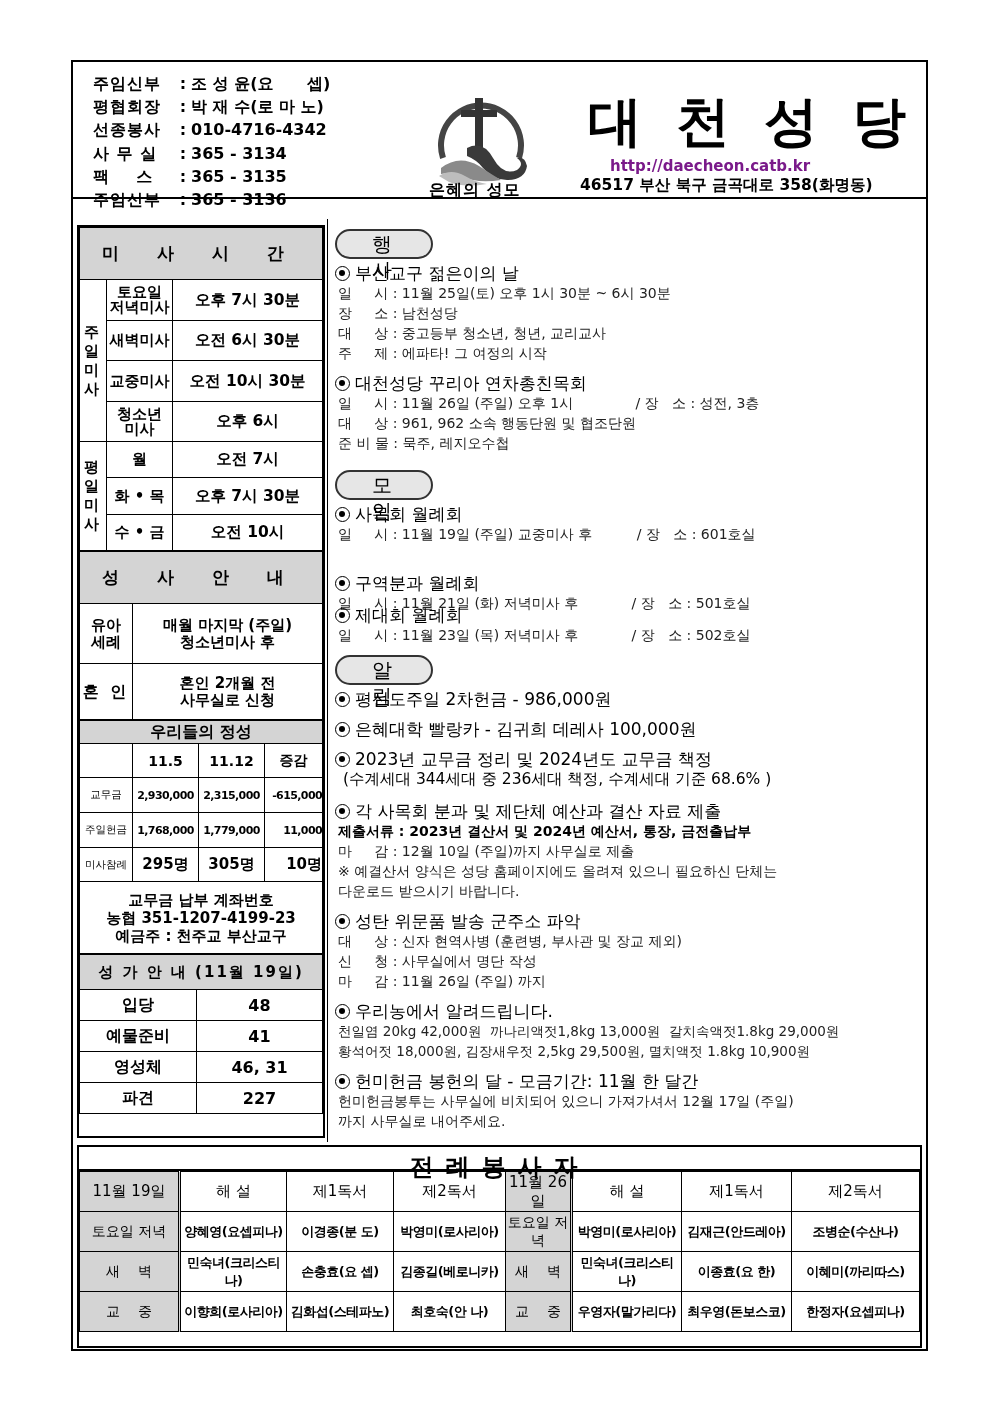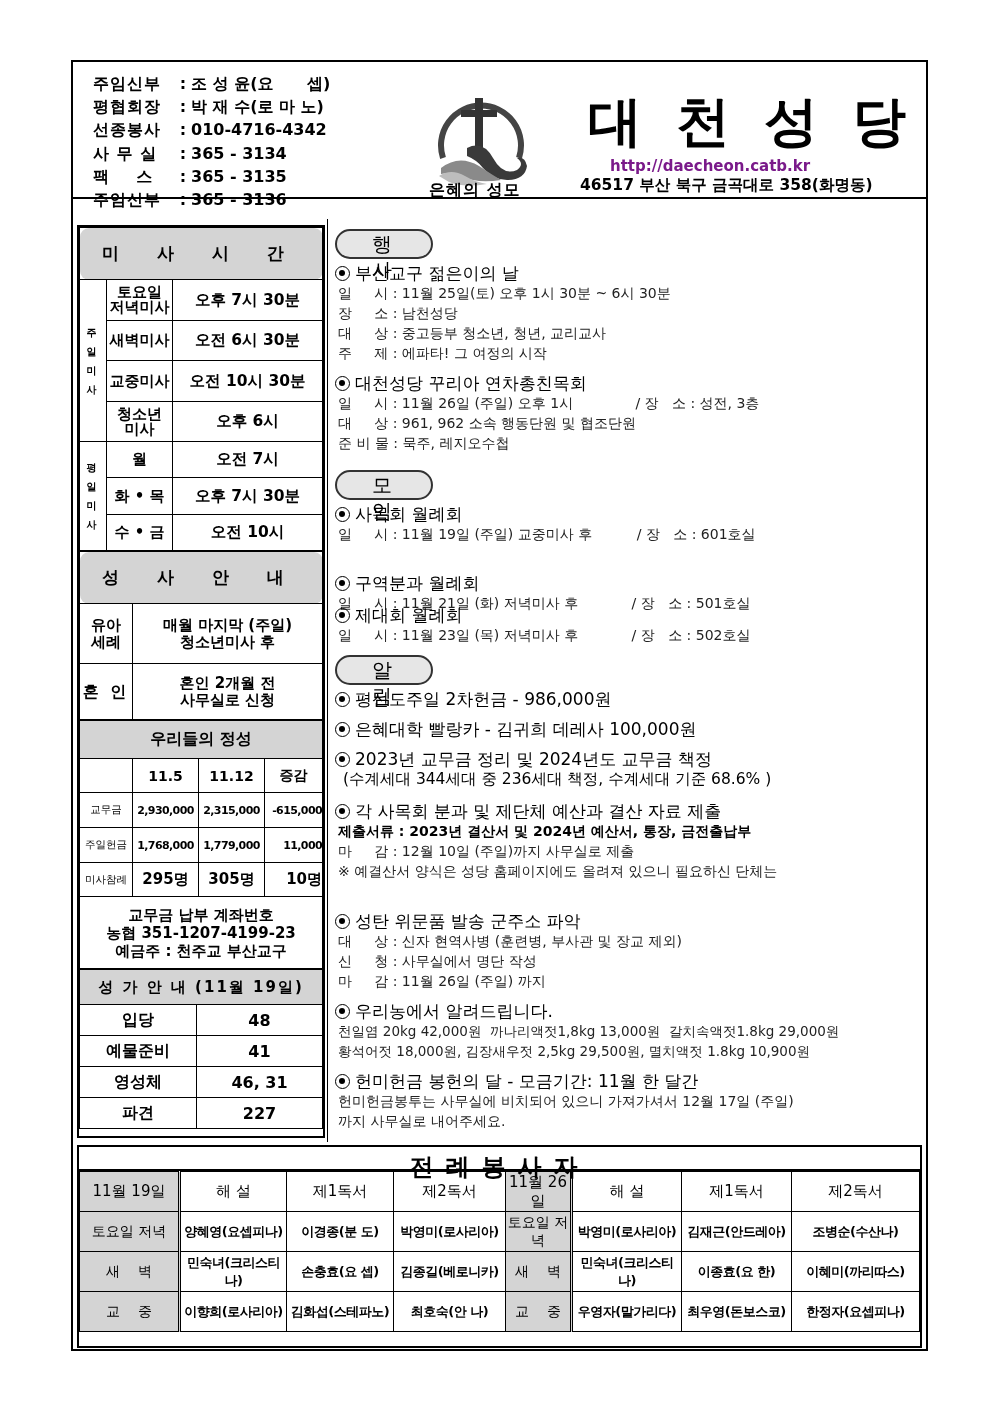--- a/index.html
+++ b/index.html
@@ -20,24 +20,24 @@
   .church-url { position: absolute; left: 537px; top: 95px; font-size: 15px; font-weight: bold; color: #7a1a8a; }
   .church-addr { position: absolute; left: 507px; top: 113px; font-size: 15.5px; font-weight: bold; white-space: nowrap; }
 
   
   .left { position: absolute; left: 4px; top: 163px; width: 248px; height: 913px; border: 2px solid #000; }
   .vdiv { position: absolute; left: 254px; top: 157px; width: 1px; height: 923px; background: #000; }
   table { border-collapse: collapse; }
   .lt { width: 244px; font-weight: bold; }
   .lt td { border: 1px solid #000; text-align: center; vertical-align: middle; }
   .gray { background: #d4d4d4; }
-  .sec-head { height: 53px; font-size: 17px; letter-spacing: 16px; border-radius: 9px; }
+  .sec-head { height: 53px; font-size: 17px; letter-spacing: 16px; }
   .mass-cell { font-size: 15px; line-height: 15px; }
   .time-cell { font-size: 15.5px; }
-  .side-cell { font-size: 10px; line-height: 19px; letter-spacing: 3px; }
+  .side-cell { font-size: 15px; line-height: 19px; letter-spacing: 3px; }
   .small { font-size: 10.5px; font-weight: normal; }
   .num-cell { font-size: 11px; font-weight: bold; letter-spacing: -0.6px; }
   .info-cell { font-size: 15px; line-height: 17px; }
   .account { font-size: 15px; line-height: 18px; padding: 4px 0; }
 
   
   .right { position: absolute; left: 262px; top: 163px; width: 590px; height: 913px; }
   .pill { position: relative; display: inline-block; width: 98px; height: 30px; border: 2px solid #333; border-radius: 15px; background: #e6e6e6; font-size: 20px; letter-spacing: 22px; text-align: center; line-height: 26px; padding-left: 18px; }
   .pill::after { content: ""; position: absolute; right: -20px; top: 14px; width: 34px; height: 12px; background: #bbb; border-radius: 0 10px 10px 0; z-index: -1; }
   .sect { position: absolute; left: 0; }
@@ -170,21 +170,21 @@
         <td class="info-cell" style="font-size:16px; letter-spacing:3px;">혼 인</td>
         <td class="info-cell" style="white-space:pre-line;">혼인 2개월 전
 사무실로 신청</td>
       </tr>
     </tbody>
       </table>
 
     <table class="lt">
       <tbody>
           <tr>
-            <td colspan="4" class="gray" style="height:38px; font-size:16px;">우리들의 정성</td>
+            <td colspan="4" class="gray" style="height:23px; font-size:16px;">우리들의 정성</td>
           </tr>
       <tr style="height:34px; font-size:14px;border-radius:7px;">
         <td style="width:53px;"></td>
         <td style="width:66px;">11.5</td>
         <td style="width:66px;">11.12</td>
         <td>증감</td>
       </tr>
       <tr style="height:35px;">
         <td class="small">교무금</td>
         <td class="num-cell">2,930,000</td>
@@ -282,20 +282,21 @@
     </div>
     <div class="sect" style="top:524px;">
       <div class="item-title"><span class="bullet"></span><span>2023년 교무금 정리 및 2024년도 교무금 책정</span></div>
       <div class="line" style="font-size:15.5px; color:#000;"> (수계세대 344세대 중 236세대 책정, 수계세대 기준 68.6% )</div>
     </div>
     <div class="sect" style="top:576px;">
       <div class="item-title"><span class="bullet"></span><span>각 사목회 분과 및 제단체 예산과 결산 자료 제출</span></div>
       <div class="line bold">제출서류 : 2023년 결산서 및 2024년 예산서, 통장, 금전출납부</div>
       <div class="line">마     감 : 12월 10일 (주일)까지 사무실로 제출</div>
       <div class="line">※ 예결산서 양식은 성당 홈페이지에도 올려져 있으니 필요하신 단체는</div>
+      <div class="line">다운로드 받으시기 바랍니다.</div>
     </div>
     <div class="sect" style="top:686px;">
       <div class="item-title"><span class="bullet"></span><span>성탄 위문품 발송 군주소 파악</span></div>
       <div class="line">대     상 : 신자 현역사병 (훈련병, 부사관 및 장교 제외)</div>
       <div class="line">신     청 : 사무실에서 명단 작성</div>
       <div class="line">마     감 : 11월 26일 (주일) 까지</div>
     </div>
     <div class="sect" style="top:776px;">
       <div class="item-title"><span class="bullet"></span><span>우리농에서 알려드립니다.</span></div>
       <div class="line" style="font-size:13.5px;">천일염 20kg 42,000원  까나리액젓1,8kg 13,000원  갈치속액젓1.8kg 29,000원</div>

